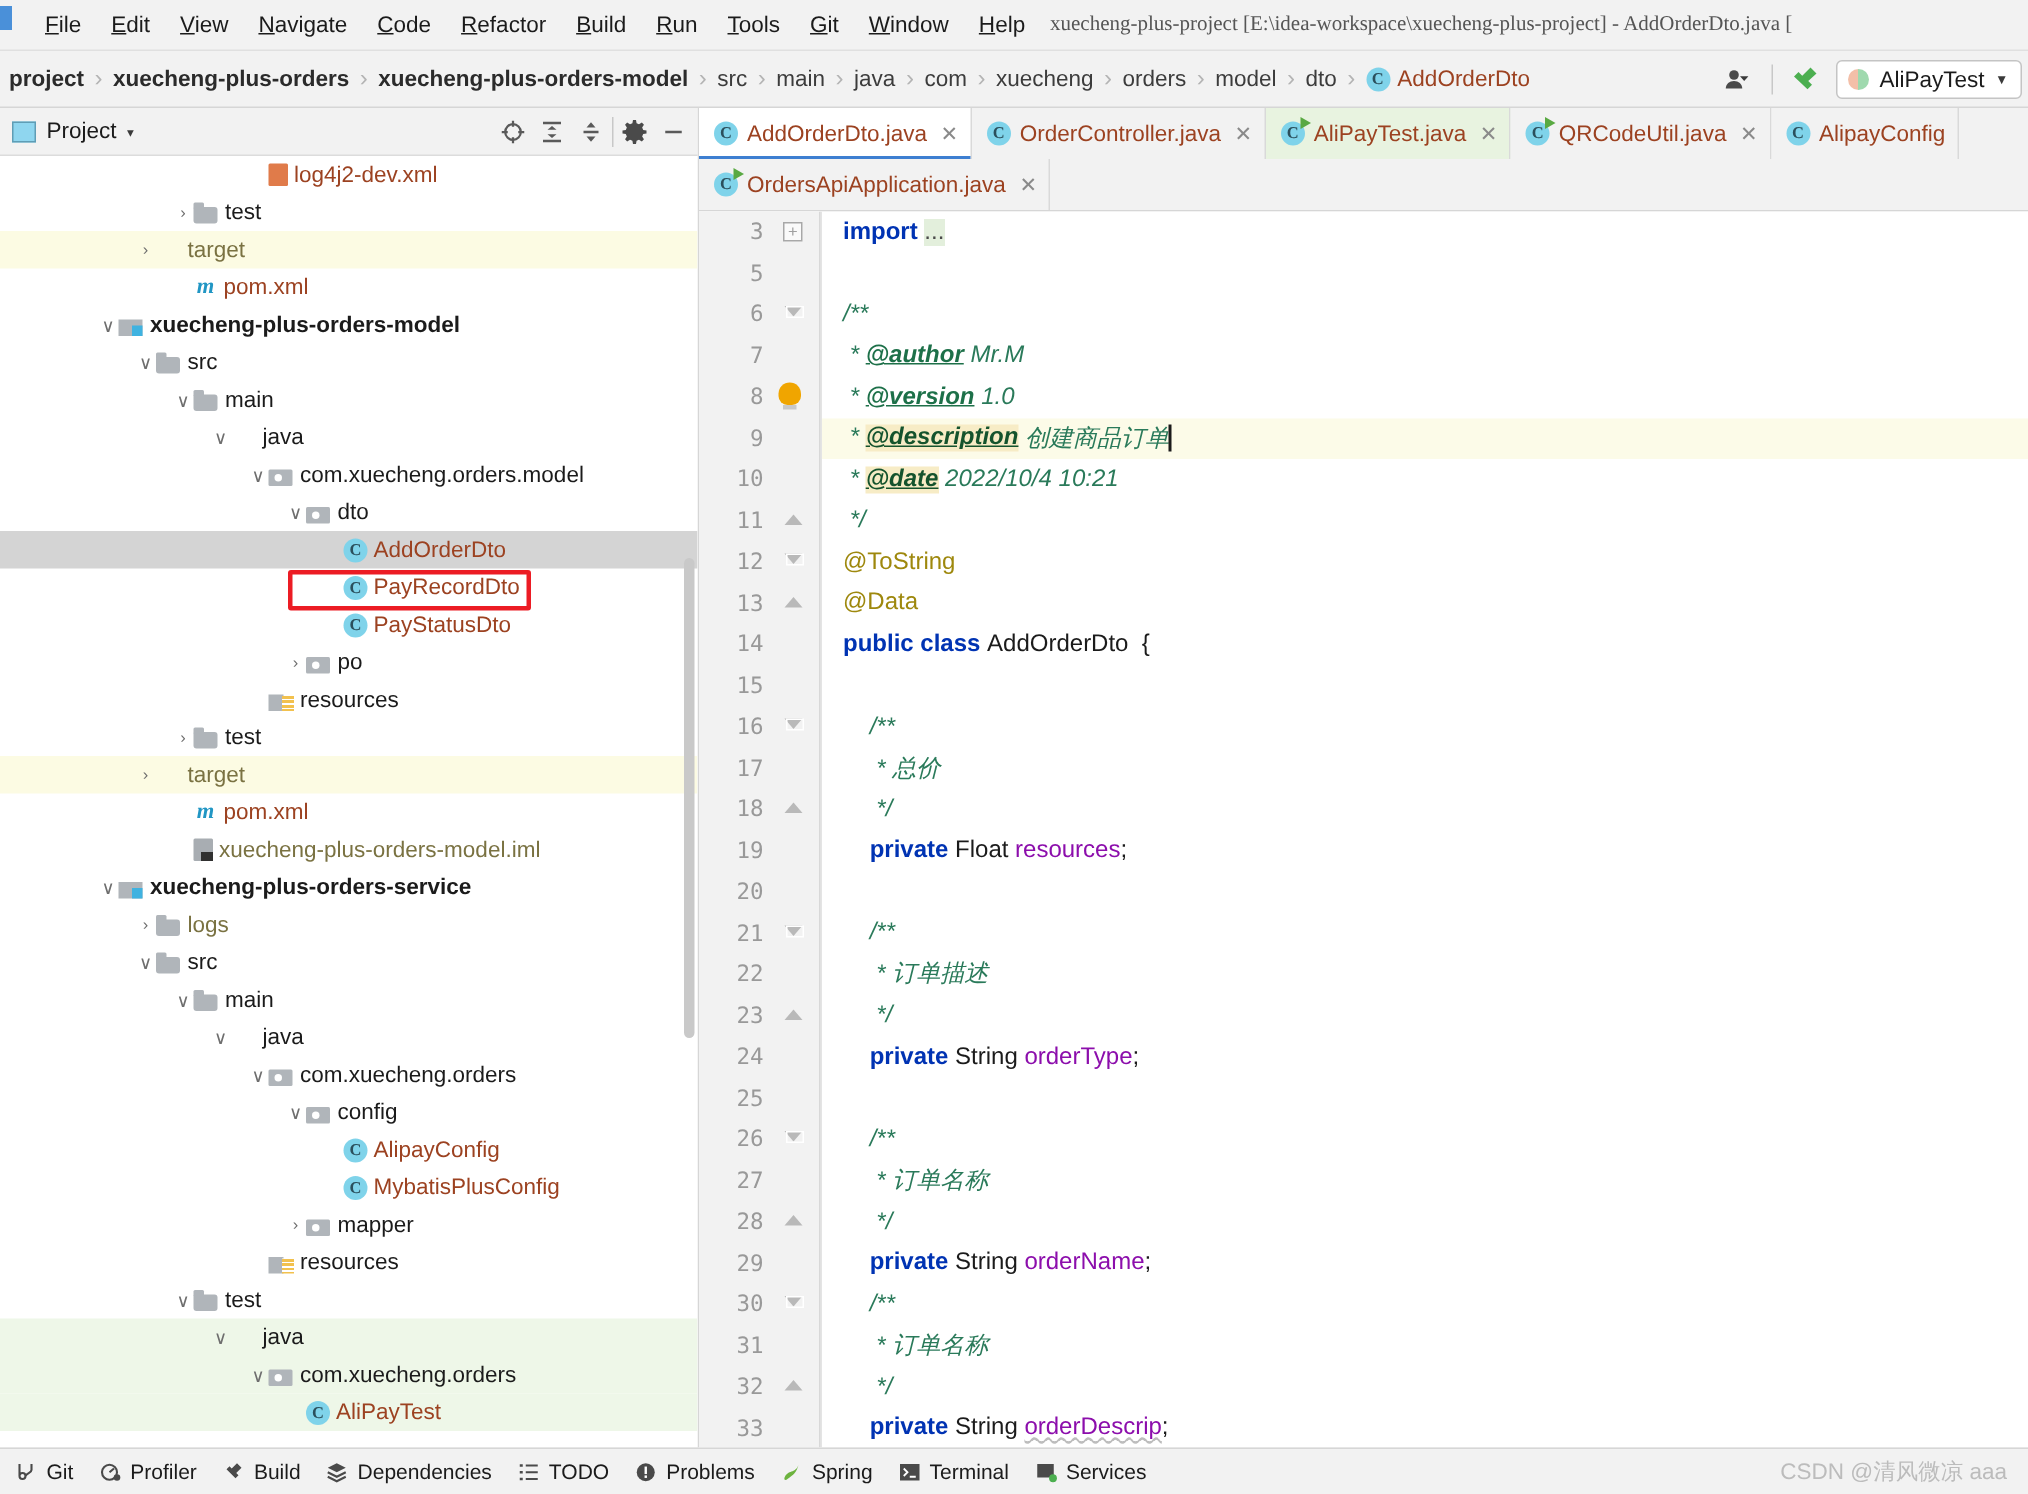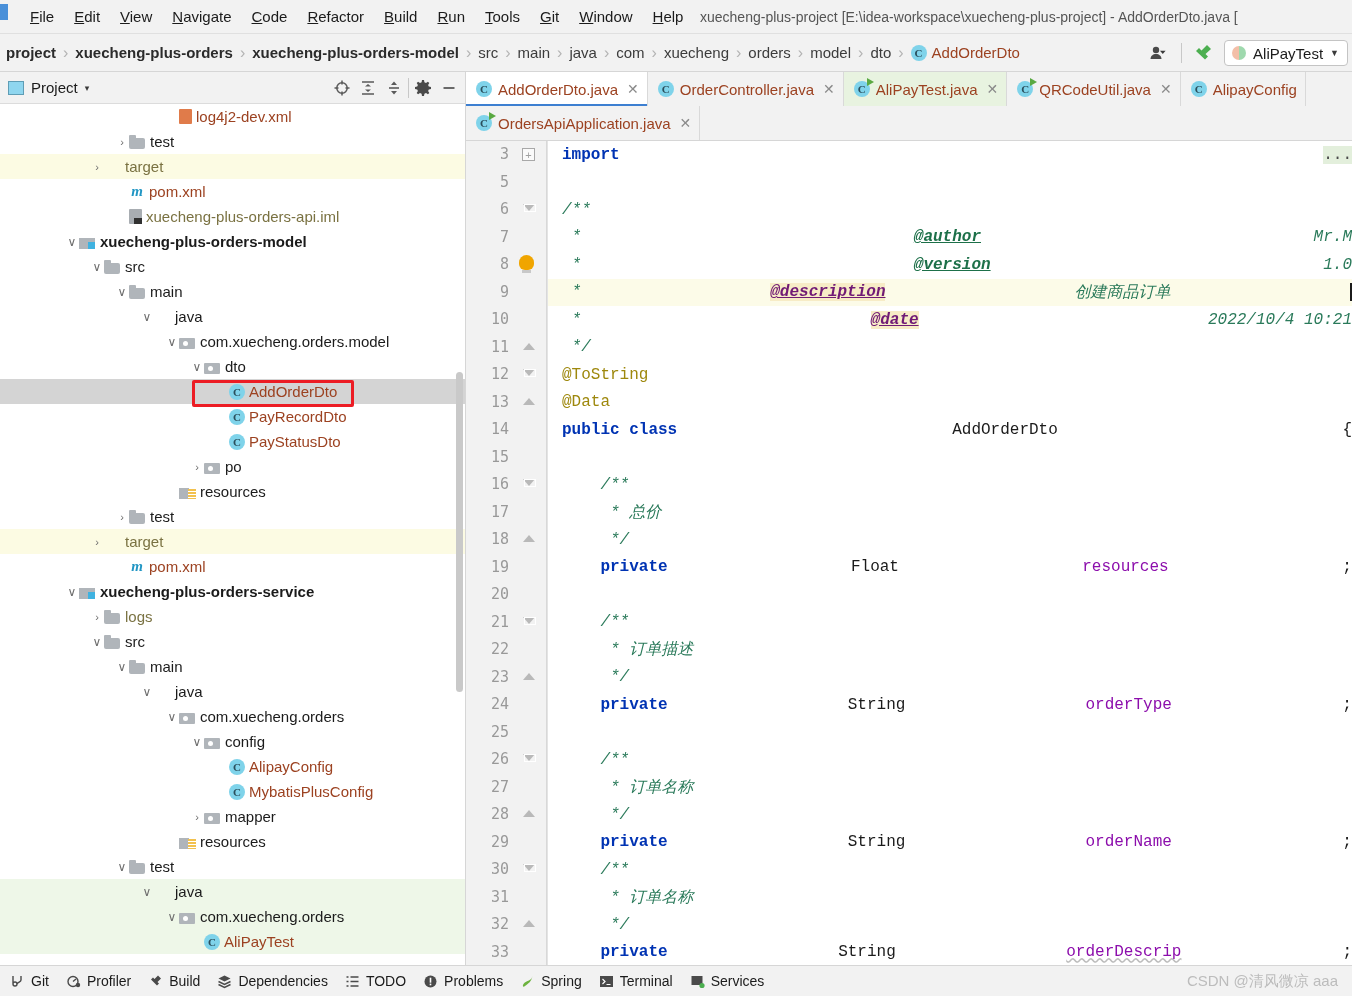--- a/index.html
+++ b/index.html
@@ -19,20 +19,21 @@
   }
   .menu-item {
     font-size: 15px; color: #1b1b1b; padding: 2px 10px; white-space: nowrap;
   }
   .menu-item .mn { text-decoration: underline; }
   .win-title {
     position: absolute; left: 700px; top: 0; height: 34px;
     display: flex; align-items: center;
     font-size: 14px; color: #555; white-space: nowrap; overflow: hidden;
     width: 652px;
+    font-family: Liberation Serif, serif;
   }
   .app-stub {
     position:absolute; left:0; top:4px; width:8px; height:16px; background:#4a90d9;
   }
 
   
   .navbar {
     height: 38px; background: #f2f2f2; display: flex; align-items: center;
     border-bottom: 1px solid #d6d6d6; padding-left: 2px; flex: none; position: relative;
   }
@@ -205,28 +206,28 @@
   .bulb {
     position: absolute; left: 53px; top: 4px; width: 15px; height: 15px;
     border-radius: 50% 50% 40% 40%; background: #f0a500;
   }
   .bulb::after { content:""; position:absolute; left:3px; bottom:-3px; width:9px; height:3px; background:#c8c8c8; }
 
   .gutter-bar { position:absolute; right:0; top:0; bottom:0; width:1px; background:#d8d8d8; }
 
   .code-row {
     height: 27.5px; display: flex; align-items: center;
-    font-family: Liberation Mono, monospace; font-size: 16px;
-    white-space: pre; padding-left: 14px; color: #1b1b1b; justify-content: space-between;
+    font-family: Liberation Sans, sans-serif; font-size: 16px;
+    white-space: pre; padding-left: 14px; color: #1b1b1b;
   }
   .code-row.hl { background: #fcfbe8; }
   .k  { color: #0033b3; font-weight: bold; }
   .cm { color: #2a7a5a; font-style: italic; }
   .tg { color: #1d7049; font-style: italic; text-decoration: underline; font-weight: bold; }
-  .tgh { color: #701a75; font-style: italic; text-decoration: underline; font-weight: bold; background: #f7ecc6; }
+  .tgh { color: #14532d; font-style: italic; text-decoration: underline; font-weight: bold; background: #f7ecc6; }
   .an { color: #9e880d; }
   .ty { color: #1b1b1b; }
   .fl { color: #8c0eac; }
   .elip { background: #e3efdc; color: #4a4a4a; }
   .cn { color: #1b1b1b; }
   .err-wave { text-decoration: underline wavy #bdbdbd; text-decoration-skip-ink: none; }
   .caret-bar {
     display:inline-block; width:2px; height:18px; background:#1b1b1b; vertical-align:-3px;
   }
 
@@ -379,25 +380,20 @@
           <div class="trow hl-yellow" style="padding-left: 90px;">
             <span class="twist">›</span>
             <span class="fi folder-orange"></span>
             <span class="tlabel olive">target</span>
           </div>
           <div class="trow" style="padding-left: 115px;">
             <span class="twist"></span>
             <span class="fi mvn">m</span>
             <span class="tlabel orange">pom.xml</span>
           </div>
-          <div class="trow" style="padding-left: 115px;">
-            <span class="twist"></span>
-            <span class="fi iml"></span>
-            <span class="tlabel olive">xuecheng-plus-orders-api.iml</span>
-          </div>
           <div class="trow" style="padding-left: 65px;">
             <span class="twist" style="font-size: 12px;">∨</span>
             <span class="fi module"></span>
             <span class="tlabel bold">xuecheng-plus-orders-model</span>
           </div>
           <div class="trow" style="padding-left: 90px;">
             <span class="twist" style="font-size: 12px;">∨</span>
             <span class="fi folder"></span>
             <span class="tlabel">src</span>
           </div>
@@ -453,20 +449,25 @@
           </div>
           <div class="trow hl-yellow" style="padding-left: 90px;">
             <span class="twist">›</span>
             <span class="fi folder-orange"></span>
             <span class="tlabel olive">target</span>
           </div>
           <div class="trow" style="padding-left: 115px;">
             <span class="twist"></span>
             <span class="fi mvn">m</span>
             <span class="tlabel orange">pom.xml</span>
+          </div>
+          <div class="trow" style="padding-left: 115px;">
+            <span class="twist"></span>
+            <span class="fi iml"></span>
+            <span class="tlabel olive">xuecheng-plus-orders-model.iml</span>
           </div>
           <div class="trow" style="padding-left: 65px;">
             <span class="twist" style="font-size: 12px;">∨</span>
             <span class="fi module"></span>
             <span class="tlabel bold">xuecheng-plus-orders-service</span>
           </div>
           <div class="trow" style="padding-left: 90px;">
             <span class="twist">›</span>
             <span class="fi folder"></span>
             <span class="tlabel olive">logs</span>

